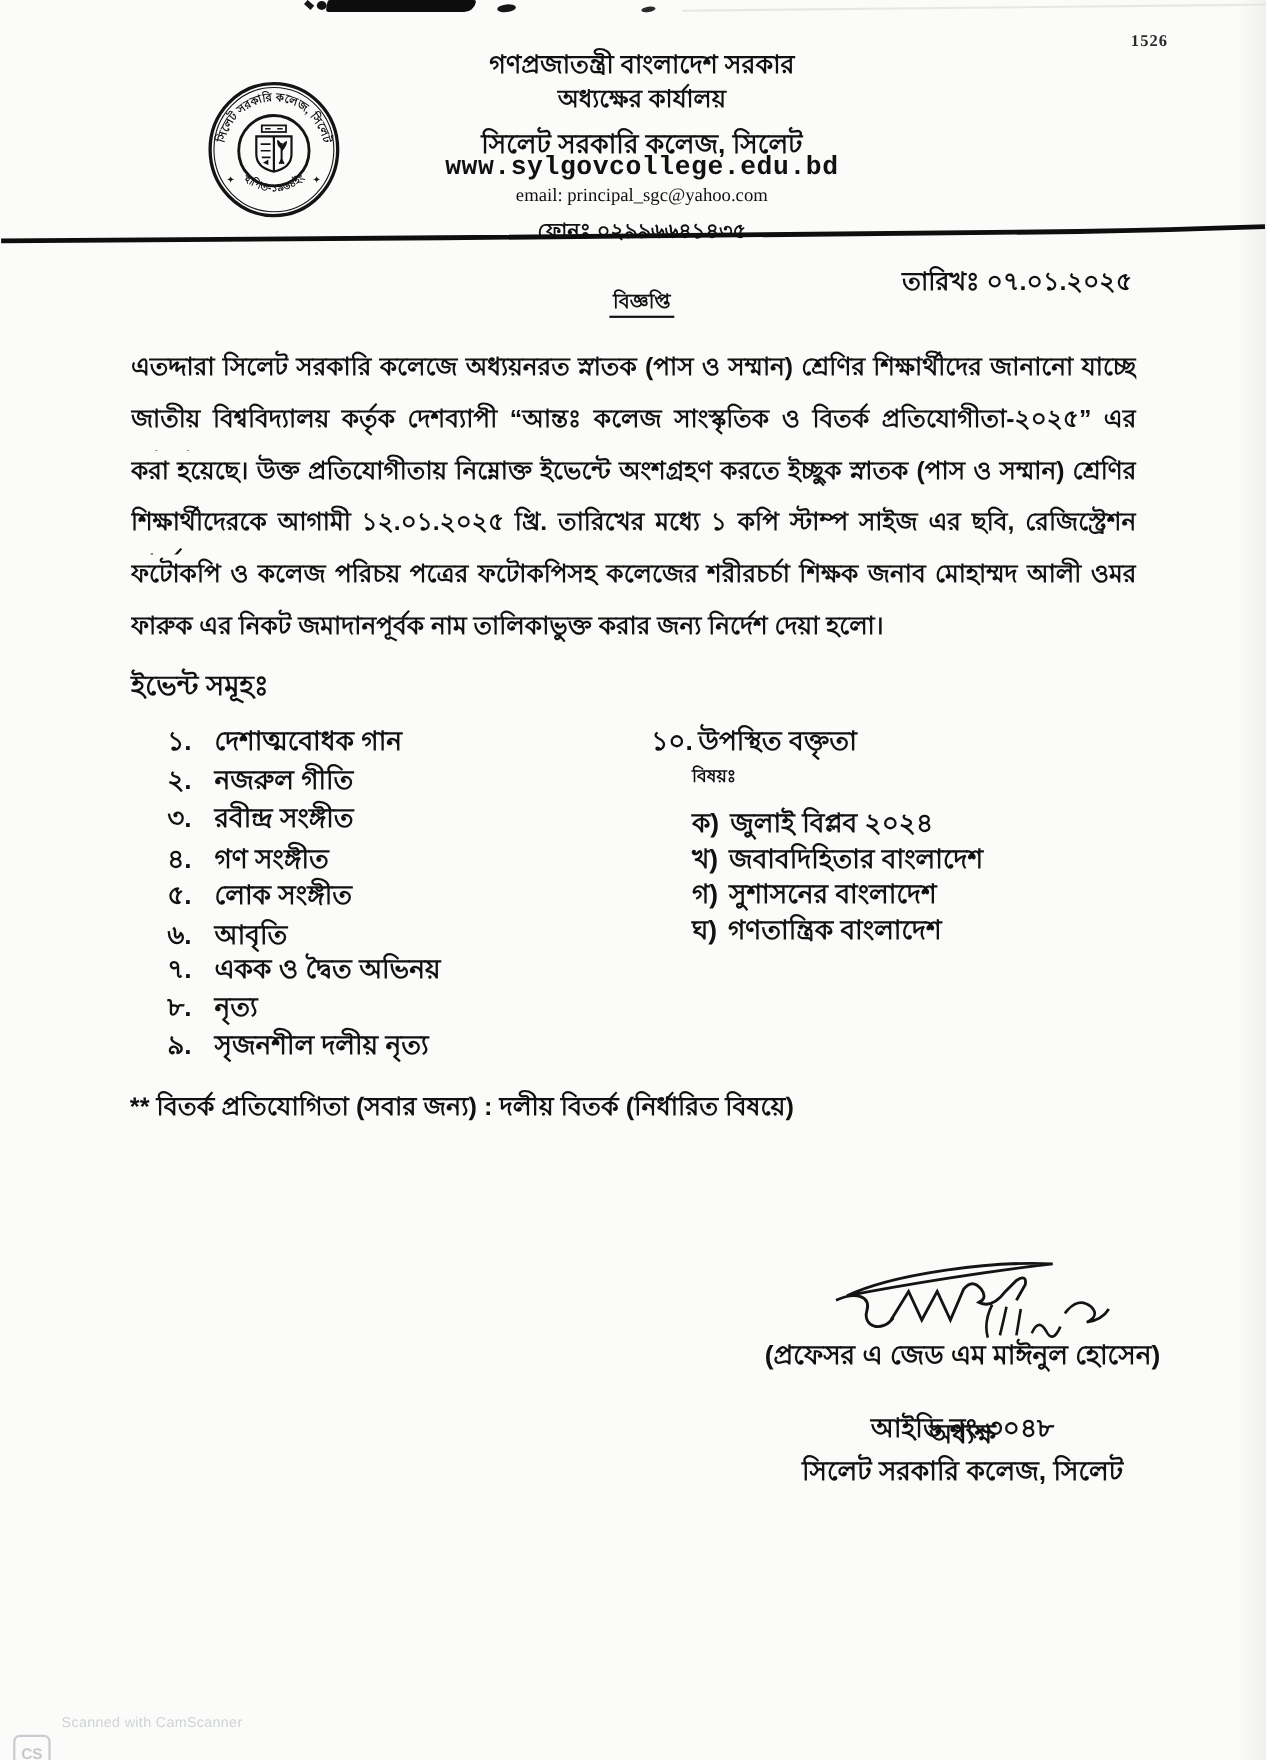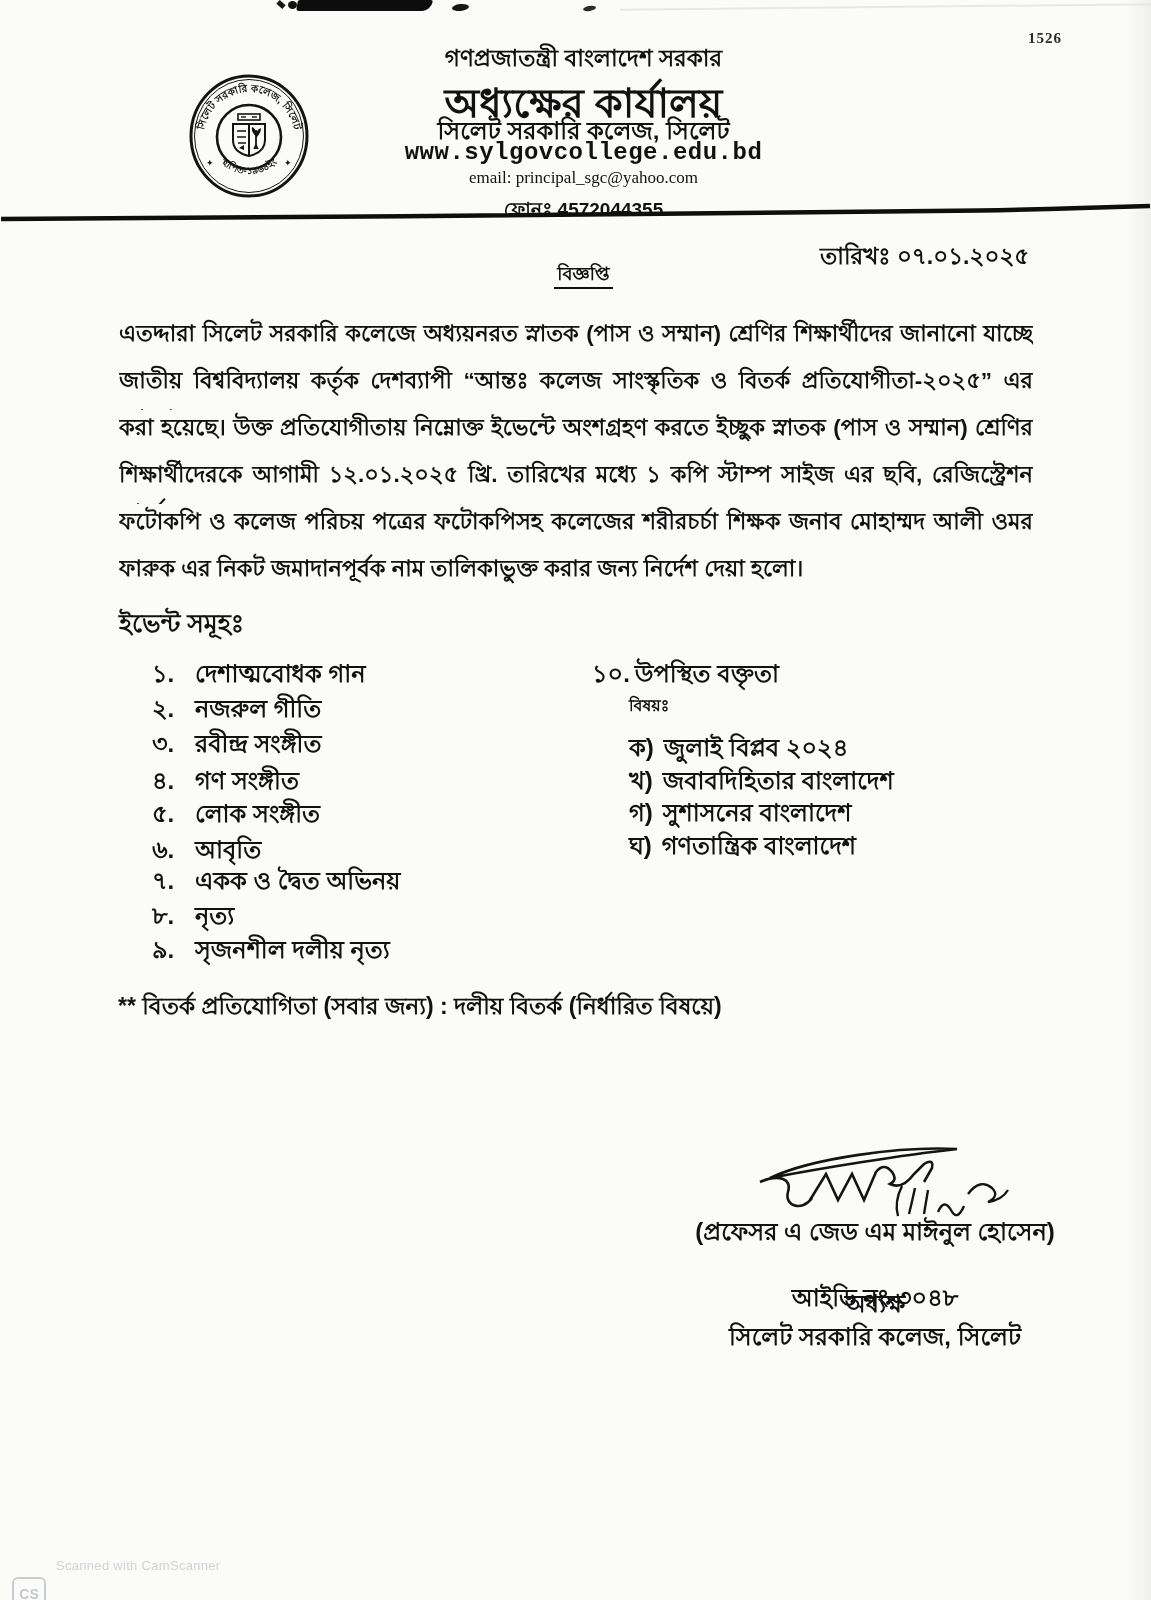--- a/index.html
+++ b/index.html
@@ -5,21 +5,21 @@
   html,body{margin:0;padding:0;background:#e8e8e6;}
   .page{
     position:relative;width:1151px;height:1600px;margin:0 auto;
     background:linear-gradient(to left,#f0f0ee 0px,#fbfbfa 26px);
     font-family:"Liberation Sans",sans-serif;color:#111;overflow:hidden;
   }
   .abs{position:absolute;}
   .ctr{left:0;right:0;text-align:center;margin-left:16px;}
   
   .hdr-gov{top:40px;font-size:23px;font-weight:600;}
-  .hdr-office{top:72px;font-size:40px;font-weight:700;}
+  .hdr-office{top:72px;font-size:22px;font-weight:700;}
   .hdr-college{top:112px;font-size:24px;font-weight:700;}
   .hdr-web{top:139px;font-size:24px;font-weight:700;font-family:Liberation Mono, monospace;letter-spacing:.5px;}
   .hdr-email{top:168px;font-size:17px;font-weight:500;font-family:"Liberation Serif",serif;}
   .hdr-phone{top:195px;font-size:19px;font-weight:600;}
   .scan-no{left:1028px;top:30px;font-size:15px;font-weight:700;font-family:"Liberation Serif",serif;letter-spacing:1px;color:#2b2b2b;}
   
   .date-line{left:820px;top:238px;font-size:23px;font-weight:600;}
   .notice-title{top:260px;font-size:18px;font-weight:700;}
   .notice-title span{border-bottom:2.5px solid #111;padding:0 3px 3px;}
   
@@ -100,21 +100,21 @@
       <path d="M70,64 q5,-5 5,-10 q-6,2 -5,10" fill="#141414"></path>
       <path d="M68,75 l2,-4 l2,4" fill="none" stroke="#141414" stroke-width="1.6"></path>
     </g>
   </svg>
 
   <div class="abs ctr hdr-gov">গণপ্রজাতন্ত্রী বাংলাদেশ সরকার</div>
   <div class="abs ctr hdr-office">অধ্যক্ষের কার্যালয়</div>
   <div class="abs ctr hdr-college">সিলেট সরকারি কলেজ, সিলেট</div>
   <div class="abs ctr hdr-web">www.sylgovcollege.edu.bd</div>
   <div class="abs ctr hdr-email">email: principal_sgc@yahoo.com</div>
-  <div class="abs ctr hdr-phone">ফোনঃ 4572044355</div>
+  <div class="abs ctr hdr-phone">ফোনঃ ০২৯৯৬৬৪১৪৩৫</div>
 
   <svg class="abs" style="left:0;top:203px;" width="1151" height="22">
     <path d="M1,16 C320,13.5 680,12 980,7.5 C1060,6 1120,4 1150,3" fill="none" stroke="#0e0e0e" stroke-width="4.5"></path>
   </svg>
 
   <div class="abs date-line">তারিখঃ ০৭.০১.২০২৫</div>
   <div class="abs ctr notice-title">
     <span>বিজ্ঞপ্তি</span>
   </div>
 

